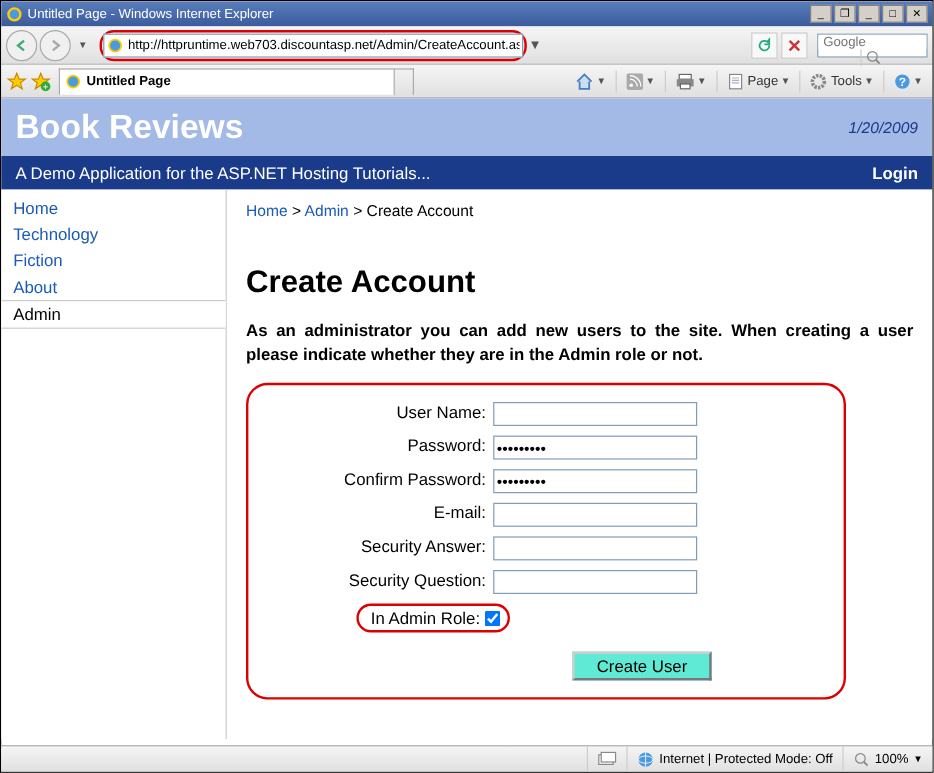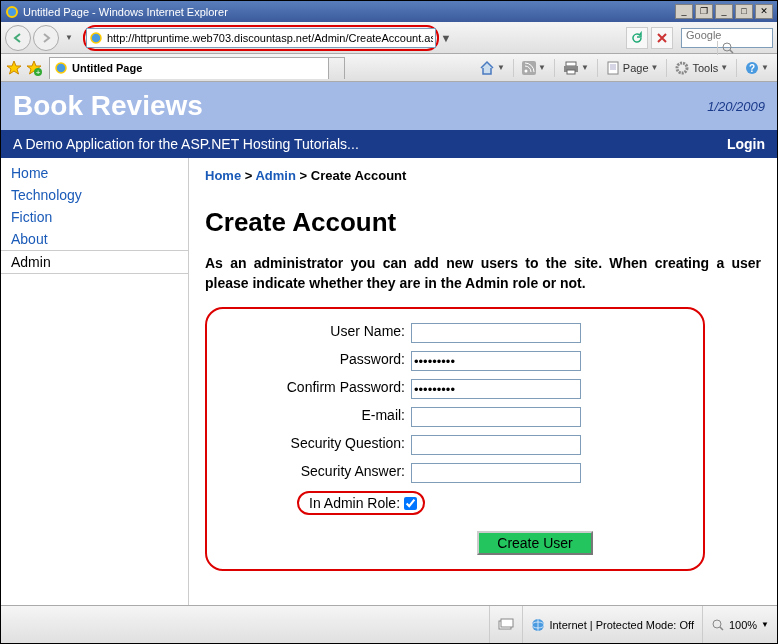--- a/index.html
+++ b/index.html
@@ -44,37 +44,37 @@
 .site-subbar { background: #1a3a8a; color: #fff; padding: 6px 12px; display: flex; font-size: 14px; }
 .site-subbar .subtitle { flex: 1; }
 .site-subbar .login { font-weight: bold; }
 
 .site-body { display: flex; background: #fff; height: 458px; }
 .sidebar { width: 188px; border-right: 1px solid #ccc; padding-top: 4px; }
 .sidebar a { display: block; padding: 3px 10px; color: #1a5ab8; font-size: 14px; text-decoration: none; }
 .sidebar a.active { background: #fff; color: #000; border-top: 1px solid #ccc; border-bottom: 1px solid #ccc; }
 
 .main { flex: 1; padding: 10px 16px; font-family: Verdana, sans-serif; }
-.breadcrumb { font-size: 13px; margin-bottom: 24px; font-weight: bold; }
+.breadcrumb { font-size: 13px; margin-bottom: 36px; }
 .breadcrumb a { color: #1a5ab8; text-decoration: none; }
 .main h1 { font-size: 26px; font-weight: bold; margin-bottom: 16px; }
 .main p.intro { font-size: 14px; text-align: justify; margin-bottom: 14px; line-height: 1.4; font-weight: bold; }
 
 .form-wrap { border: 2px solid #d00; border-radius: 18px; padding: 14px; width: 500px; }
 .form-row { display: flex; align-items: flex-start; margin-bottom: 8px; }
 .form-row label { width: 190px; text-align: right; font-size: 14px; padding-right: 6px; }
 .form-row input[type=text], .form-row input[type=password] { width: 170px; border: 1px solid #7f9db9; font-size: 13px; padding: 1px 2px; height: 20px; }
 .admin-role-wrap { display: flex; align-items: center; }
 .admin-role-annotate { border: 2px solid #d00; border-radius: 12px; padding: 2px 6px 2px 2px; display: inline-flex; align-items: center; }
 .admin-role-annotate label { width: auto; padding: 0 4px 0 8px; }
 .create-btn-row { text-align: center; margin-top: 16px; padding-left: 160px; }
-.create-btn { font-size: 14px; padding: 2px 18px; background: #22c55e; border: 2px outset #ccc; }
-
-
-.statusbar { position: absolute; bottom: 1px; left: 1px; right: 1px; height: 38px; background: linear-gradient(#f5f5f5, #e0e0e0); border-top: 1px solid #aaa; display: flex; align-items: flex-start; font-size: 11px; }
+.create-btn { font-size: 14px; padding: 2px 18px; background: #5eead4; border: 2px outset #ccc; }
+
+
+.statusbar { position: absolute; bottom: 1px; left: 1px; right: 1px; height: 22px; background: linear-gradient(#f5f5f5, #e0e0e0); border-top: 1px solid #aaa; display: flex; align-items: flex-start; font-size: 11px; }
 .status-cell { border-left: 1px solid #ccc; padding: 0 8px; height: 100%; display: flex; align-items: center; }
 .status-spacer { flex: 1; }
 
 svg { display: block; }
 </style>
 </head>
 <body>
 
 <div class="titlebar">
   <span class="ie-icon">
@@ -254,25 +254,25 @@
       </div>
       <div class="form-row">
         <label>Confirm Password:</label>
         <input type="text" value="•••••••••" style="">
       </div>
       <div class="form-row">
         <label>E-mail:</label>
         <input type="text" value="" style="">
       </div>
       <div class="form-row">
+        <label>Security Answer:</label>
+        <input type="text" value="" style="">
+      </div>
+      <div class="form-row">
         <label>Security Question:</label>
-        <input type="text" value="" style="">
-      </div>
-      <div class="form-row">
-        <label>Security Answer:</label>
         <input type="text" value="" style="">
       </div>
       <div class="form-row admin-role-wrap">
         <div style="width:76px"></div>
         <div class="admin-role-annotate">
           <label>In Admin Role:</label>
           <input type="checkbox" checked="" style="">
         </div>
       </div>
       <div class="create-btn-row">

